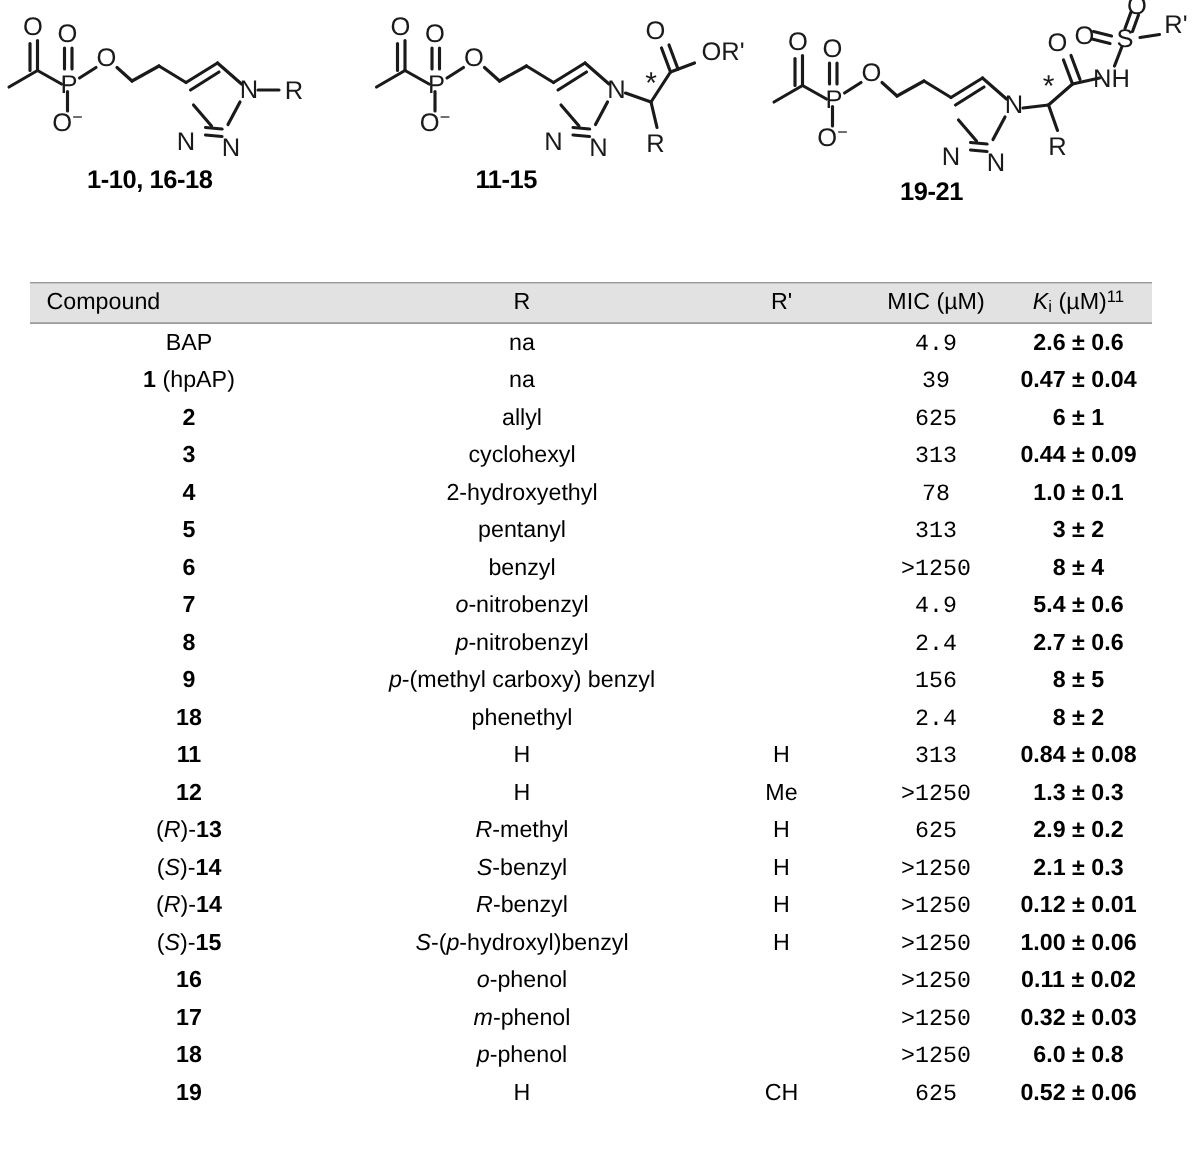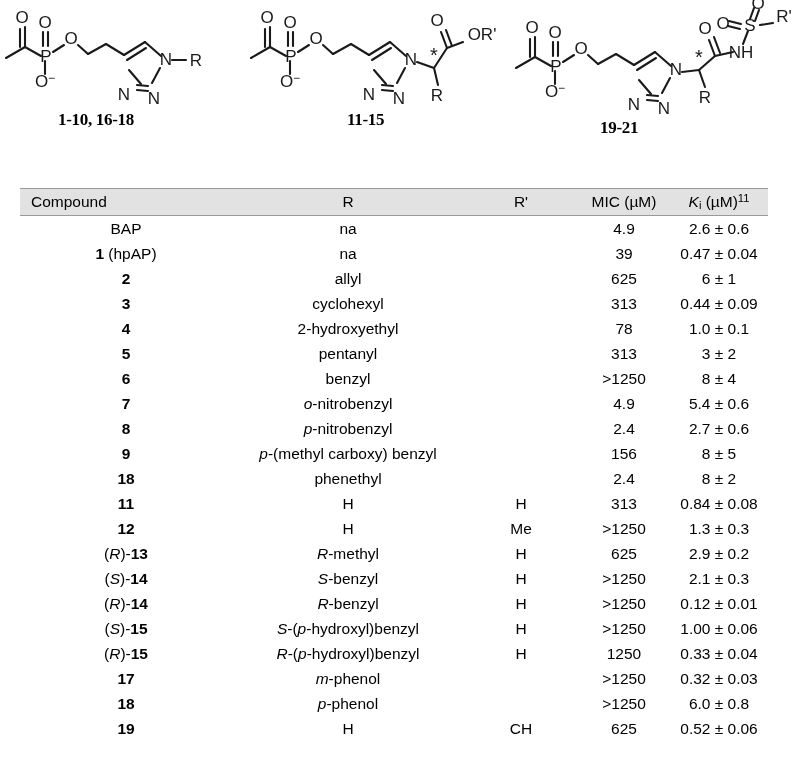--- a/index.html
+++ b/index.html
@@ -27,21 +27,20 @@
     top: 0;
     height: 140px;
   }
   .struct svg { display: block; }
   .struct-label {
     position: absolute;
     font-size: 17px;
     font-weight: bold;
     letter-spacing: -0.3px;
     white-space: nowrap;
-    font-family: Liberation Serif, serif;
   }
 
   
   #table-wrap {
     position: absolute;
     left: 20px;
     top: 188px;
     width: 748px;
   }
   table.data {
@@ -72,22 +71,22 @@
   col.c-mic      { width: 92px; }
   col.c-ki       { width: 98px; }
 
   th.h-compound { text-align: left; padding-left: 11px !important; }
   th.h-r, th.h-rp { text-align: center; }
   th.h-mic, th.h-ki { }
 
   td.cell-compound { text-align: center; }
   td.cell-r        { text-align: center; }
   td.cell-rp       { text-align: center; }
-  td.cell-mic      { text-align: center; }
-  td.cell-ki       { text-align: center; }
+  td.cell-mic      { text-align: center; font-family: Liberation Mono, monospace; }
+  td.cell-ki       { text-align: center; font-weight: bold; }
 
   .ital { font-style: italic; }
   .bold { font-weight: bold; }
   sub { font-size: 0.72em; vertical-align: -0.22em; }
   sup { font-size: 0.72em; vertical-align: 0.42em; }
 </style>
 </head>
 <body>
 
 <div id="structures">
@@ -181,21 +180,21 @@
         <text x="45" y="87">O<tspan font-size="12" dy="-5">−</tspan></text>
         <text x="124" y="100">N</text>
         <text x="154" y="104">N</text>
         <text x="166" y="65">N</text>
         <text x="189" y="62" font-size="20">*</text>
         <text x="192" y="101">R</text>
         <text x="192" y="26">O</text>
         <text x="237" y="40">OR'</text>
       </g>
     </svg>
-    <div class="struct-label" style="left:102px; top:110px;">11-15</div>
+    <div class="struct-label" style="left:72px; top:110px;">11-15</div>
   </div>
 
   <div class="struct" style="left:505px; width:295px;">
     <svg width="295" height="125" viewBox="0 0 295 125">
       <g stroke="#1a1a1a" stroke-width="2.1" fill="none" stroke-linecap="round">
         <line x1="11" y1="68" x2="30" y2="57"></line>
         <line x1="30" y1="57" x2="30" y2="37"></line>
         <line x1="25" y1="57" x2="25" y2="39"></line>
         <line x1="30" y1="57" x2="46" y2="66"></line>
         <line x1="48" y1="56" x2="48" y2="42"></line>
@@ -391,25 +390,25 @@
           <td class="cell-ki">0.12 ± 0.01</td>
         </tr>
         <tr>
           <td class="cell-compound"><span>(</span><span class="ital">S</span><span>)-</span><span class="bold">15</span></td>
           <td class="cell-r"><span class="ital">S</span>-(<span class="ital">p</span>-hydroxyl)benzyl</td>
           <td class="cell-rp">H</td>
           <td class="cell-mic">&gt;1250</td>
           <td class="cell-ki">1.00 ± 0.06</td>
         </tr>
         <tr>
-          <td class="cell-compound"><span>(</span><span class="ital">R</span><span>)-</span><span class="bold">15</span></td>
-          <td class="cell-r"><span class="ital">R</span>-(<span class="ital">p</span>-hydroxyl)benzyl</td>
-          <td class="cell-rp">H</td>
-          <td class="cell-mic">1250</td>
-          <td class="cell-ki">0.33 ± 0.04</td>
+          <td class="cell-compound"><span class="bold">16</span></td>
+          <td class="cell-r"><span class="ital">o</span>-phenol</td>
+          <td class="cell-rp"></td>
+          <td class="cell-mic">&gt;1250</td>
+          <td class="cell-ki">0.11 ± 0.02</td>
         </tr>
         <tr>
           <td class="cell-compound"><span class="bold">17</span></td>
           <td class="cell-r"><span class="ital">m</span>-phenol</td>
           <td class="cell-rp"></td>
           <td class="cell-mic">&gt;1250</td>
           <td class="cell-ki">0.32 ± 0.03</td>
         </tr>
         <tr>
           <td class="cell-compound"><span class="bold">18</span></td>

